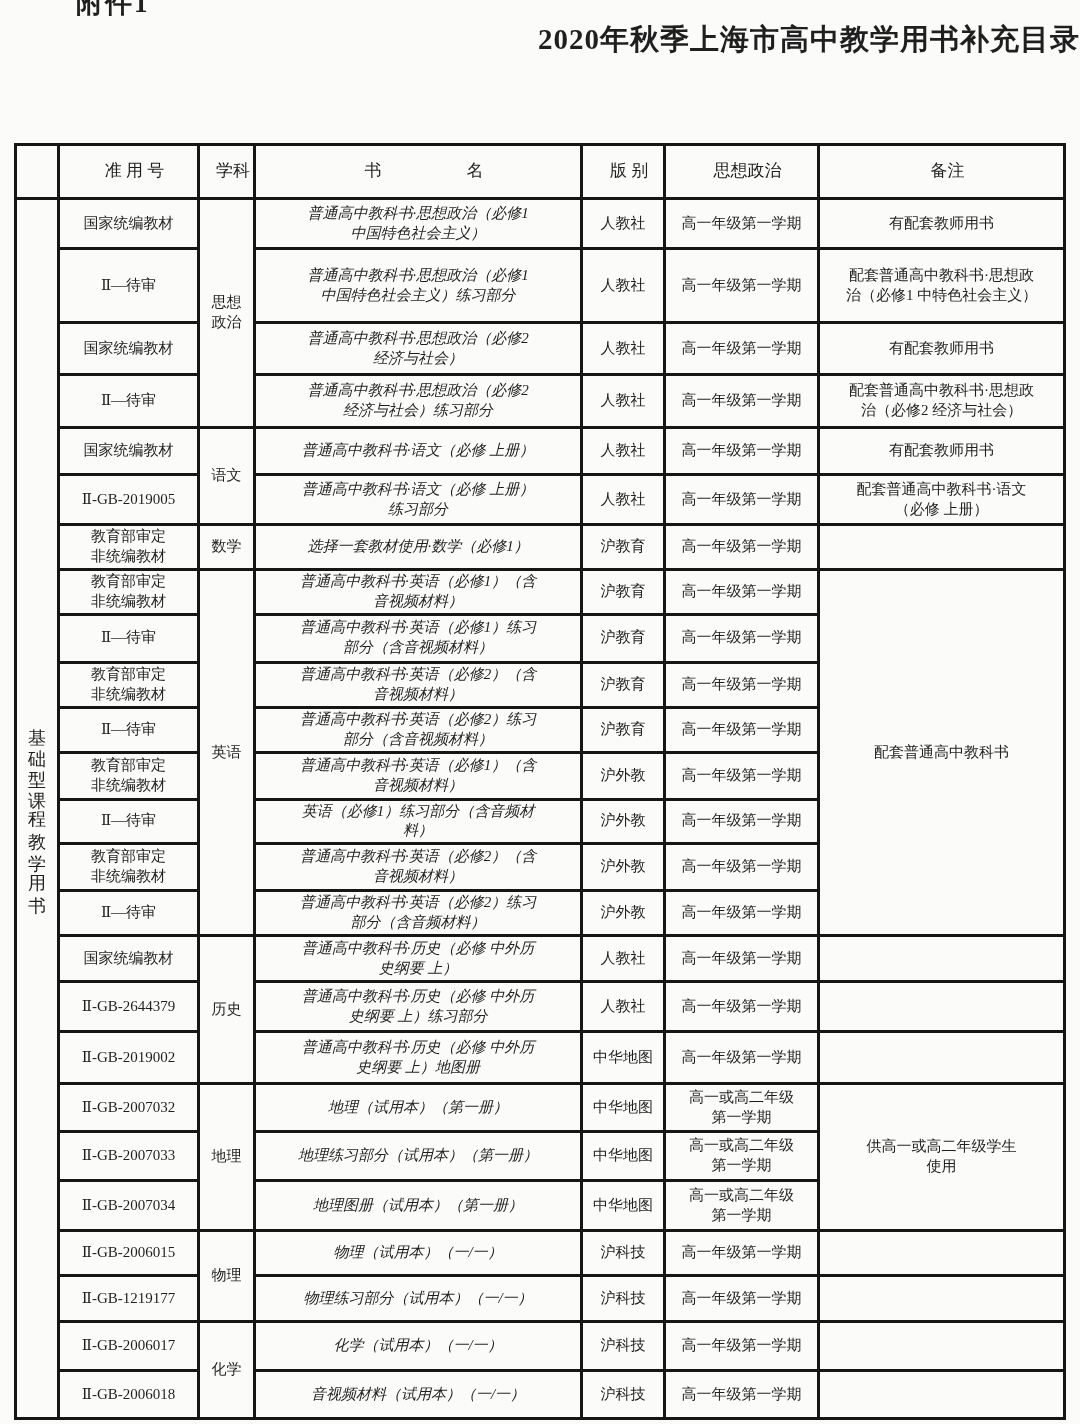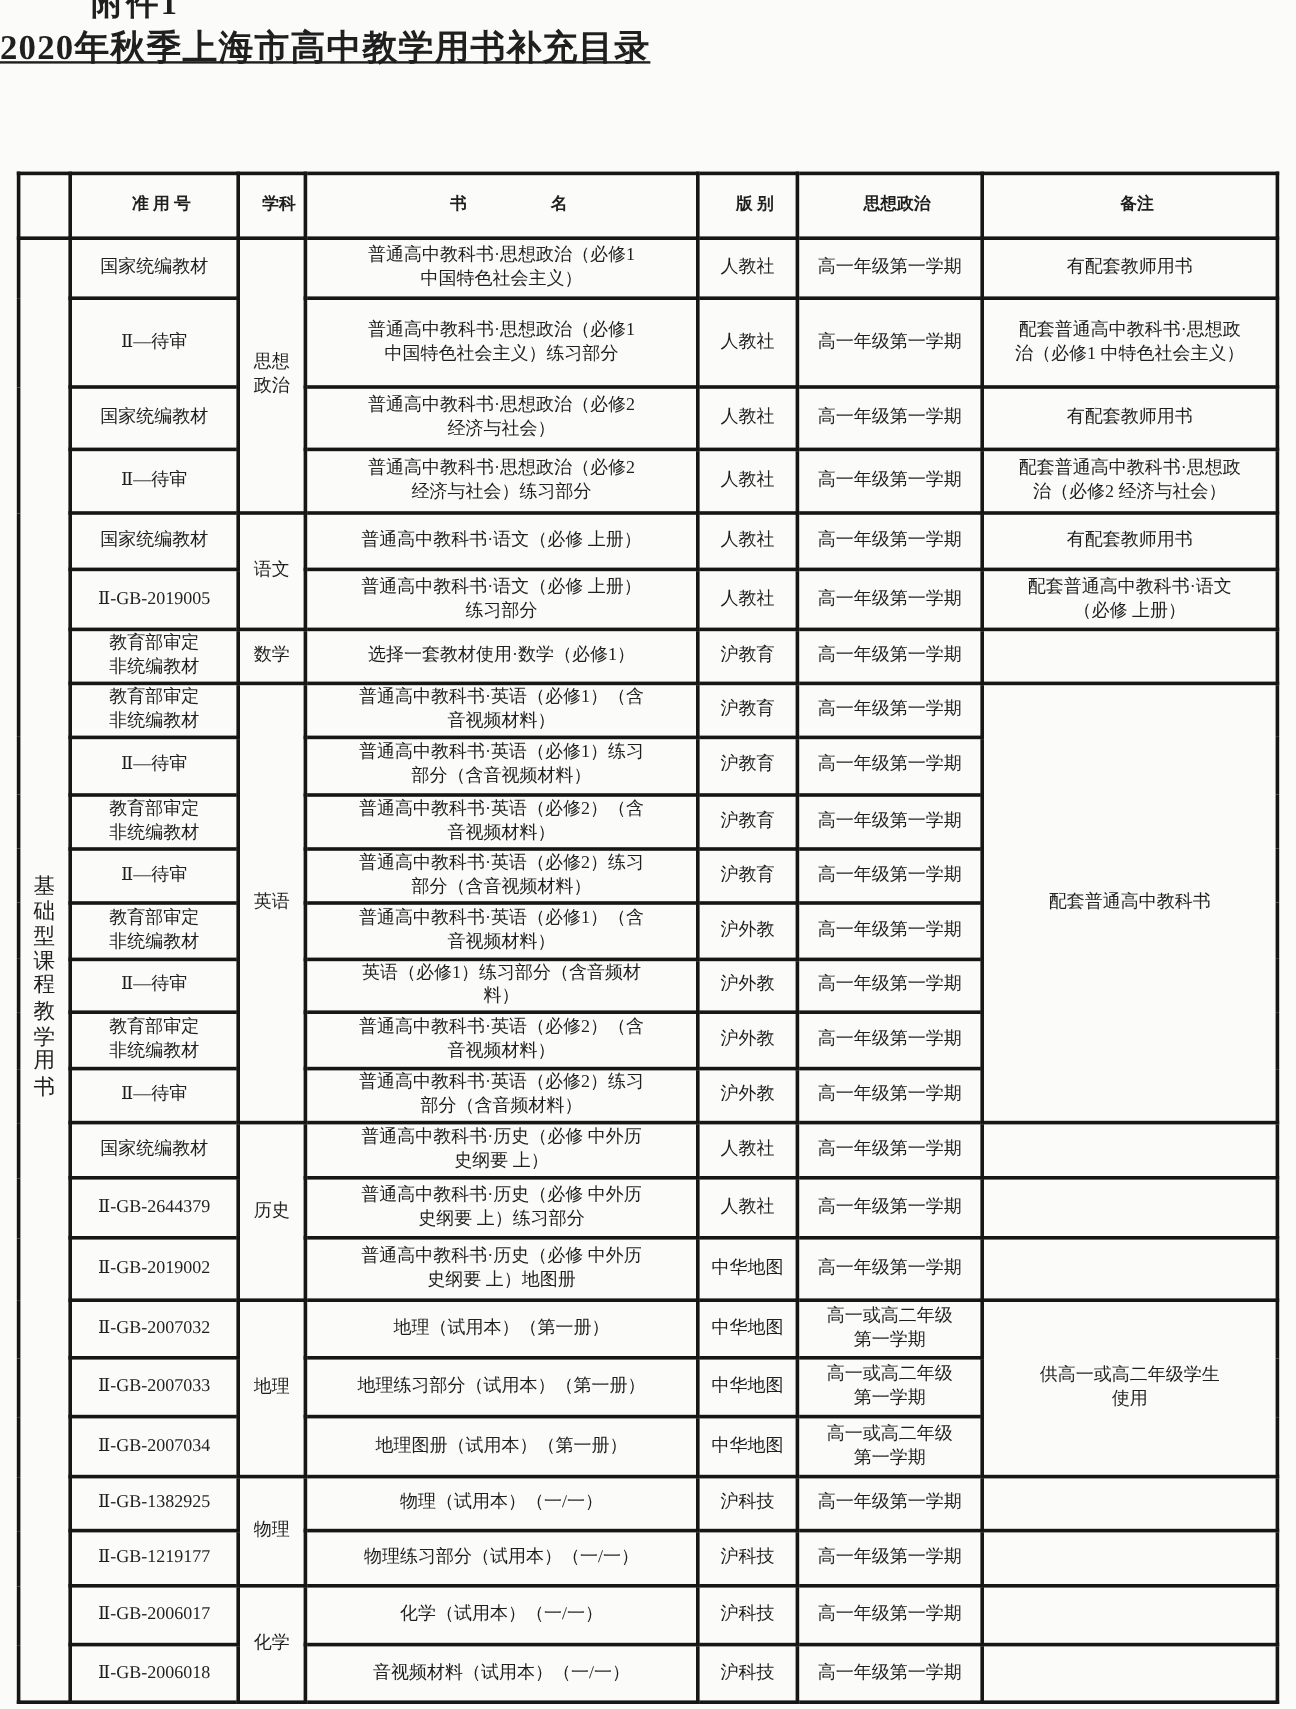--- a/index.html
+++ b/index.html
@@ -22,61 +22,61 @@
     font-size: 27px;
     font-weight: bold;
     letter-spacing: 2px;
   }
   .title {
     position: absolute;
     top: 20px;
     left: 0;
     width: 100%;
     margin: 0;
-    text-align: left;
+    text-align: right;
     font-size: 29px;
     font-weight: bold;
     letter-spacing: 1px;
-    text-decoration: underline;
   }
   table.catalog {
     position: absolute;
     top: 143px;
     left: 14px;
     width: 1049px;
     border-collapse: collapse;
     table-layout: fixed;
   }
   table.catalog th,
   table.catalog td {
     border: 3px solid #161616;
     padding: 1px 4px;
     text-align: center;
     vertical-align: middle;
     font-size: 15px;
     line-height: 1.32;
     overflow: hidden;
   }
   table.catalog th {
-    font-size: 14px;
-    font-weight: bold;
+    font-size: 17px;
+    font-weight: normal;
     white-space: pre;
     padding-left: 16px;
   }
   thead tr { height: 54px; }
   td.approval-cell,
   td.time-cell,
   td.remark-cell,
   td.subject-cell,
   td.book-cell {
     white-space: pre-line;
   }
   td.book-cell {
     text-align: left;
     padding-left: 7px;
+    font-style: italic;
   }
   td.subject-cell { font-size: 16px; margin-left: 22px; }
   td.group-cell {
     padding: 0;
   }
   .vertical-text {
     writing-mode: vertical-lr;
     text-orientation: upright;
     letter-spacing: 21px;
     font-size: 18px;
@@ -282,21 +282,21 @@
 第一学期</td>
       </tr>
       <tr style="height: 50px;">
         <td class="approval-cell">Ⅱ-GB-2007034</td>
         <td class="book-cell">地理图册（试用本）（第一册）</td>
         <td class="publisher-cell">中华地图</td>
         <td class="time-cell">高一或高二年级
 第一学期</td>
       </tr>
       <tr style="height: 45px;">
-        <td class="approval-cell">Ⅱ-GB-1382925</td>
+        <td class="approval-cell">Ⅱ-GB-2006015</td>
         <td class="subject-cell" rowspan="2">物理</td>
         <td class="book-cell">物理（试用本）（一/一）</td>
         <td class="publisher-cell">沪科技</td>
         <td class="time-cell">高一年级第一学期</td>
         <td class="remark-cell"></td>
       </tr>
       <tr style="height: 46px;">
         <td class="approval-cell">Ⅱ-GB-1219177</td>
         <td class="book-cell">物理练习部分（试用本）（一/一）</td>
         <td class="publisher-cell">沪科技</td>

